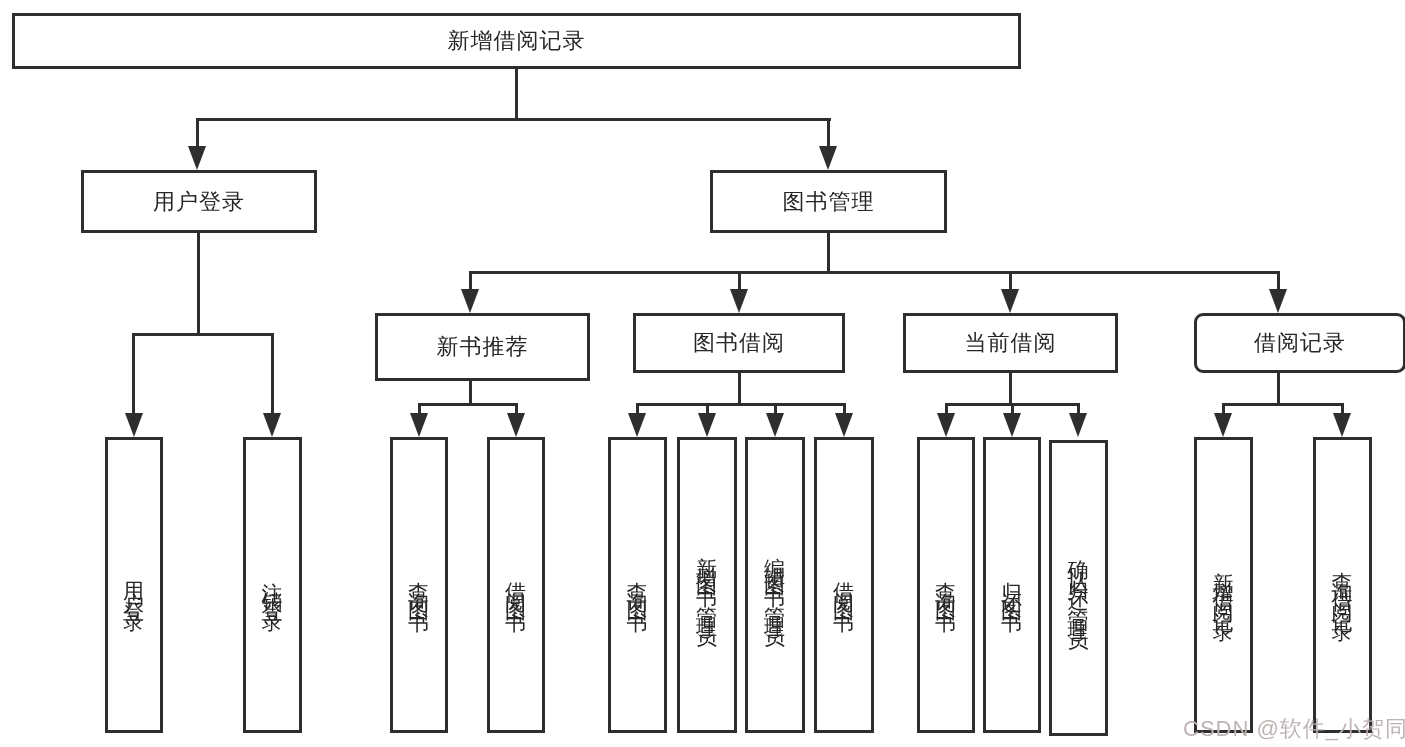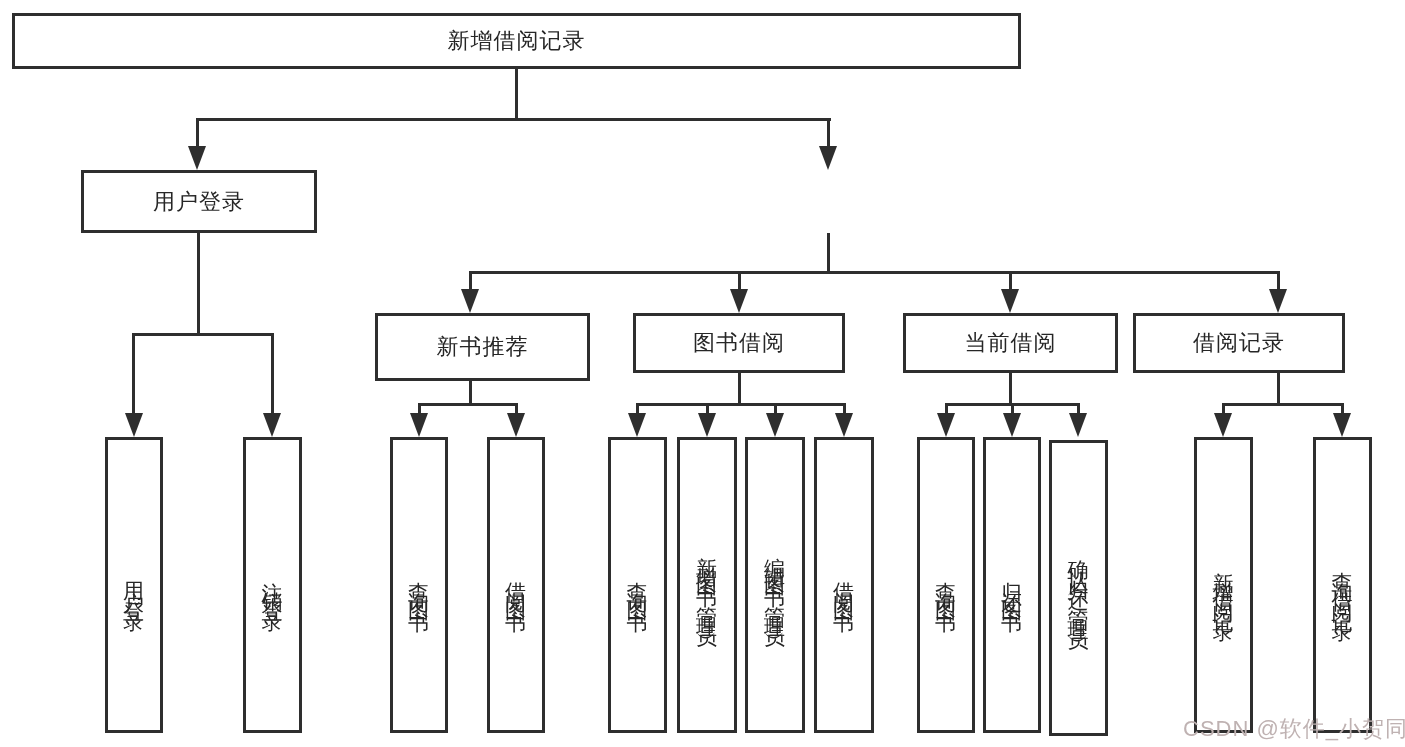--- a/index.html
+++ b/index.html
@@ -84,31 +84,34 @@
   <div class="vl" style="left:1341px;top:403px;height:12px;"></div>
   <div class="arrow" style="left:1333px;top:413px;"></div>
 
   <div class="box" style="left:12px;top:13px;width:1009px;height:56px;">
     <span>新增借阅记录</span>
   </div>
 
   <div class="box" style="left:81px;top:170px;width:236px;height:63px;">
     <span>用户登录</span>
   </div>
+  <div class="box" style="left:710px;top:170px;width:237px;height:63px;">
+    <span>图书管理</span>
+  </div>
 
   <div class="box" style="left:363px;top:313px;width:215px;height:68px;margin-left:12px;">
     <span>新书推荐</span>
   </div>
   <div class="box" style="left:903px;top:313px;width:215px;height:60px;">
     <span>当前借阅</span>
   </div>
   <div class="box" style="left:633px;top:313px;width:212px;height:60px;">
     <span>图书借阅</span>
   </div>
-  <div class="box" style="left:1133px;top:313px;width:212px;height:60px;">
+  <div class="box" style="left:1194px;top:313px;width:212px;height:60px;border-radius:9px;">
     <span>借阅记录</span>
   </div>
 
   <div class="box leaf" style="left:105px;top:437px;width:58px;height:296px;">
     <span class="vtext">用户登录</span>
   </div>
   <div class="box leaf" style="left:243px;top:437px;width:59px;height:296px;">
     <span class="vtext">注销登录</span>
   </div>
 

